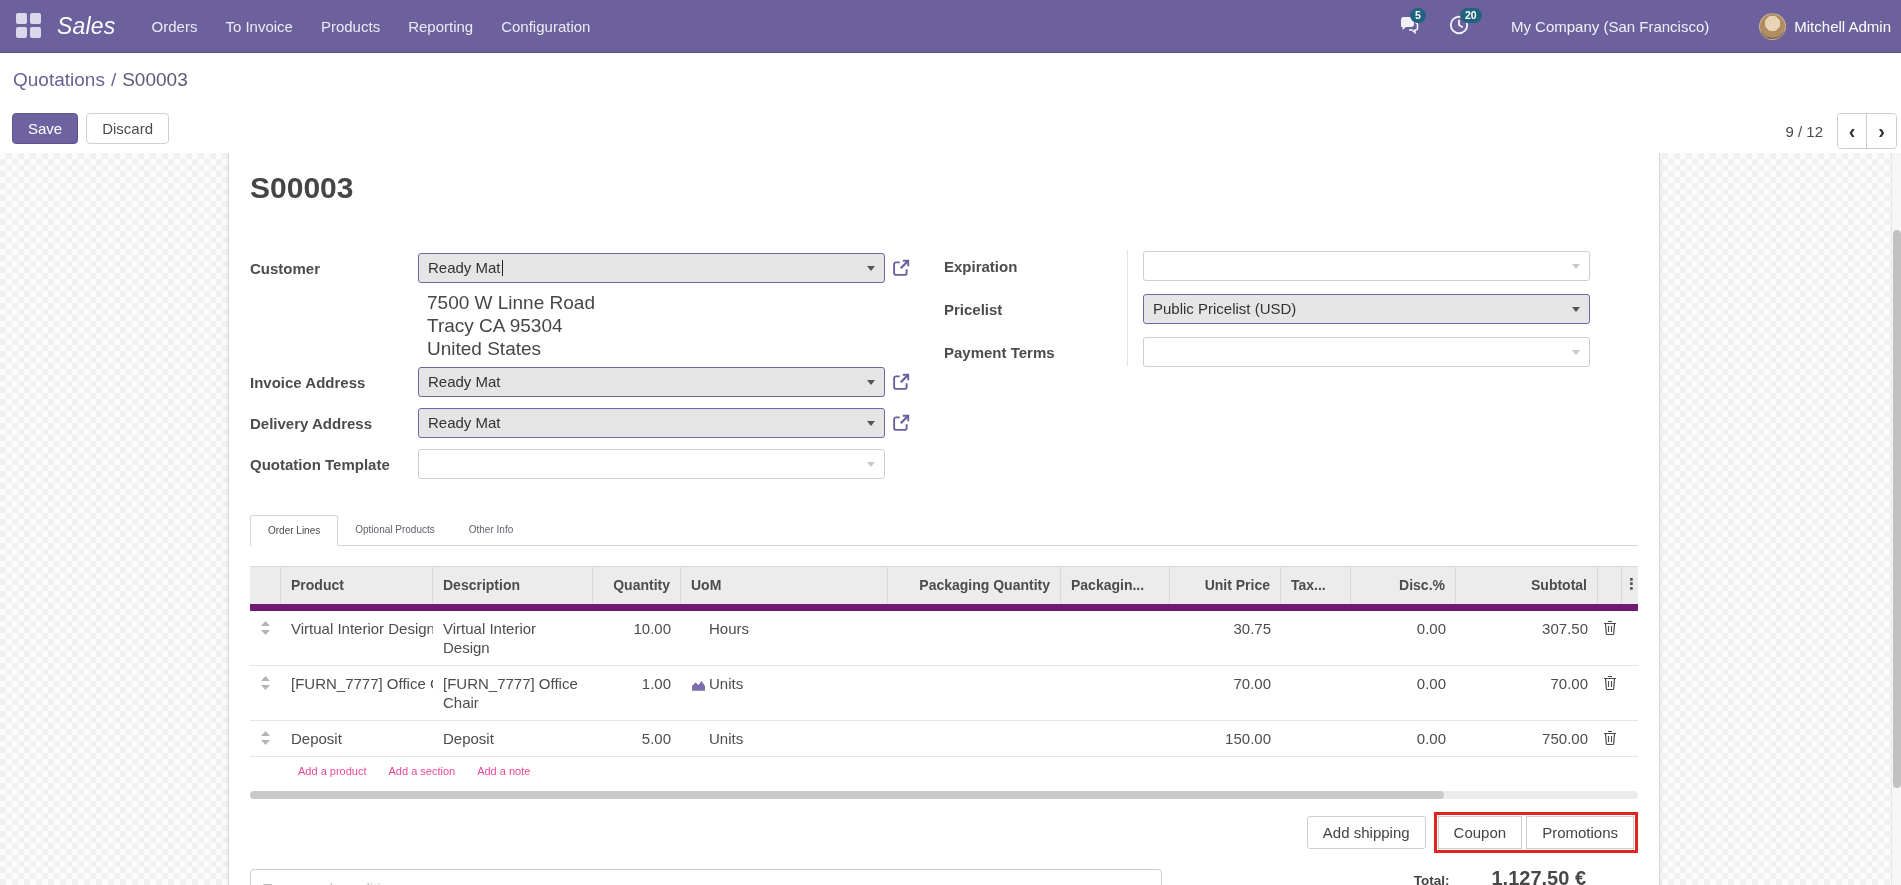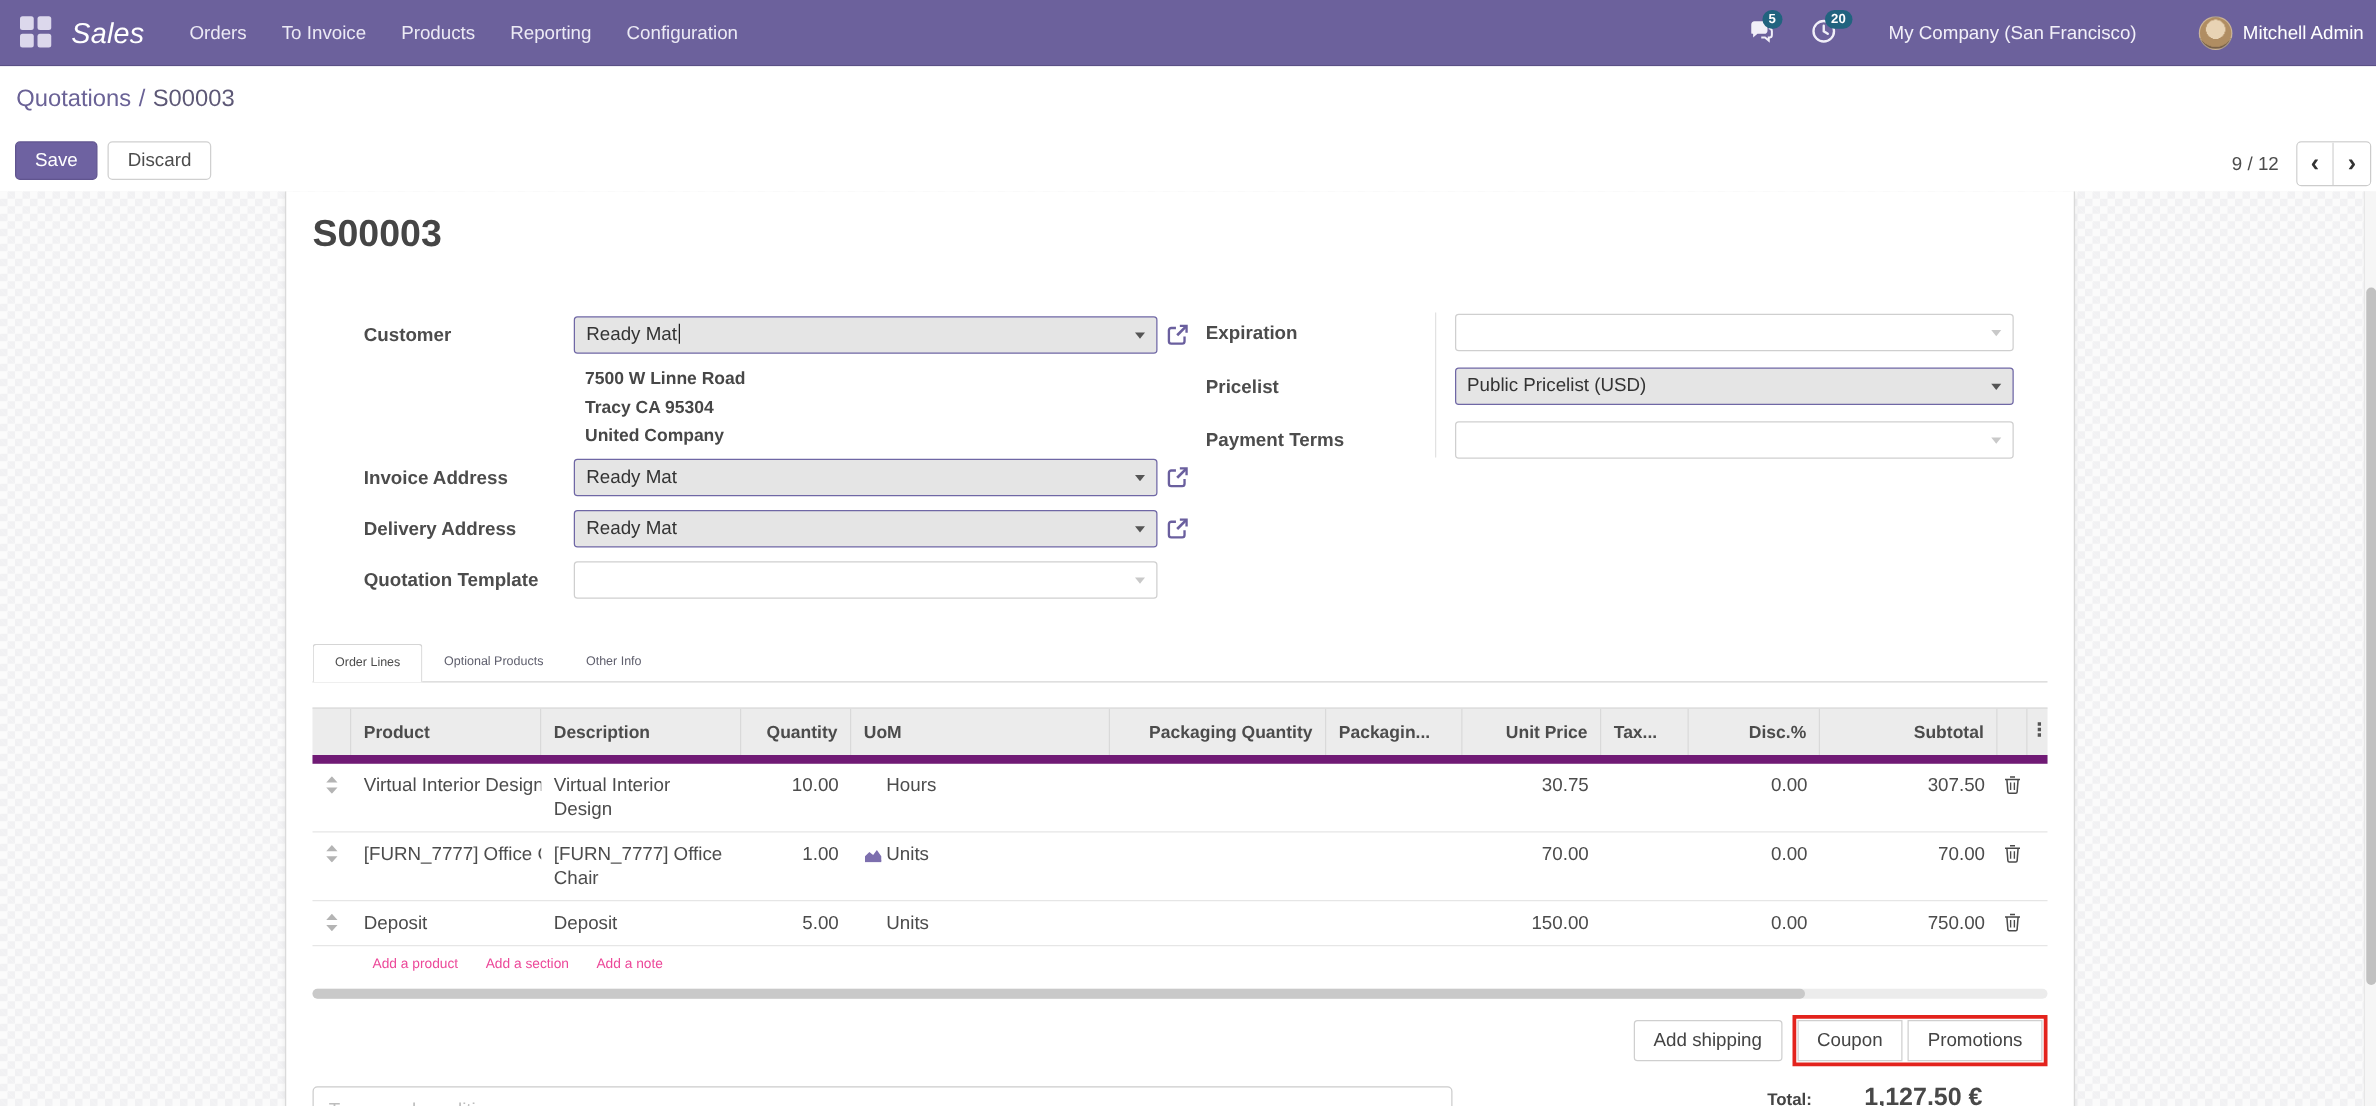--- a/index.html
+++ b/index.html
@@ -49,36 +49,36 @@
     background-color:#fbfbfb;
     background-image:linear-gradient(45deg,#f1f1f3 25%,transparent 25%,transparent 75%,#f1f1f3 75%),
                      linear-gradient(45deg,#f1f1f3 25%,transparent 25%,transparent 75%,#f1f1f3 75%);
     background-size:12px 12px; background-position:0 0,6px 6px; }
   .sheet { position:absolute; left:228px; top:0; width:1432px; height:1100px; background:#fff;
     border:1px solid #dadada; border-top:none; box-shadow:0 1px 4px rgba(0,0,0,.08); padding:0 21px; }
   .sheet-title { font-size:30px; font-weight:700; color:#454545; margin-top:18px; }
 
   
   .oform { display:flex; margin-top:43px; }
-  .group-left { width:688px; padding-top:5px;margin-left:41px; }
+  .group-left { width:688px; padding-top:5px; }
   .frow { display:flex; align-items:center; }
   .flabel { width:168px; font-size:15px; font-weight:bold; color:#4c4c4c; flex:none; }
   .fieldwrap { display:flex; align-items:center; }
   .field { position:relative; width:467px; height:30px; border-radius:3px; font-size:15px;
     color:#333; padding:5px 26px 5px 9px; cursor:text; white-space:nowrap; overflow:hidden; }
   .field.filled { background:#e5e5e5; border:1px solid #6F67A5; }
   .field.empty  { background:#fff; border:1px solid #cfcfcf; }
   .caret { position:absolute; right:9px; top:12px; width:0; height:0;
     border-left:4.5px solid transparent; border-right:4.5px solid transparent;
     border-top:5.5px solid #555; }
   .caret.light { border-top-color:#c9c9c9; }
   .cursor-bar { display:inline-block; width:1px; height:16px; background:#222;
     vertical-align:-3px; margin-left:1px; }
   .ext-link { margin-left:6px; cursor:pointer; flex:none; display:flex; }
-  .addr { margin:8px 0 7px 177px; font-size:14px; color:#474747; line-height:23px;font-weight:bold; }
+  .addr { margin:8px 0 7px 177px; font-size:19px; color:#474747; line-height:23px; }
   .mt11 { margin-top:11px; } .mt7 { margin-top:7px; }
   .group-right { width:700px; position:relative; padding-top:3px; }
   .group-right .vline { position:absolute; left:189px; top:2px; height:116px; width:1px; background:#e2e2e2; }
   .gr-row { display:grid; grid-template-columns:205px 447px; align-items:center; margin-bottom:13px; }
   .gr-row .flabel { padding-left:6px; }
   .gr-row .field { width:447px; }
 
   
   .tabs { display:flex; margin-top:36px; border-bottom:1px solid #d5d5d5; }
   .tab { font-size:10px; color:#5f5f6d; padding:9px 17px; cursor:pointer; margin-bottom:-1px; }
@@ -208,21 +208,21 @@
                   <path d="M7 3.5H4C3.2 3.5 2.5 4.2 2.5 5v7c0 .8.7 1.5 1.5 1.5h7c.8 0 1.5-.7 1.5-1.5V9" fill="none" stroke="#6a5f9e" stroke-width="1.5"></path>
                   <path d="M9.5 2.2h4.3v4.3" fill="none" stroke="#6a5f9e" stroke-width="1.5"></path>
                   <path d="M13.5 2.5L7.8 8.2" fill="none" stroke="#6a5f9e" stroke-width="1.7"></path>
                 </svg>
             </span>
           </div>
         </div>
         <div class="addr">
           <div>7500 W Linne Road</div>
           <div>Tracy CA 95304</div>
-          <div>United Company</div>
+          <div>United States</div>
         </div>
         <div class="frow mt7">
           <span class="flabel">Invoice Address</span>
           <div class="fieldwrap">
             <div class="field filled">
               <span>Ready Mat</span>
               <span class="caret"></span>
             </div>
             <span class="ext-link">
               <svg width="20" height="20" viewBox="0 0 16 16">

